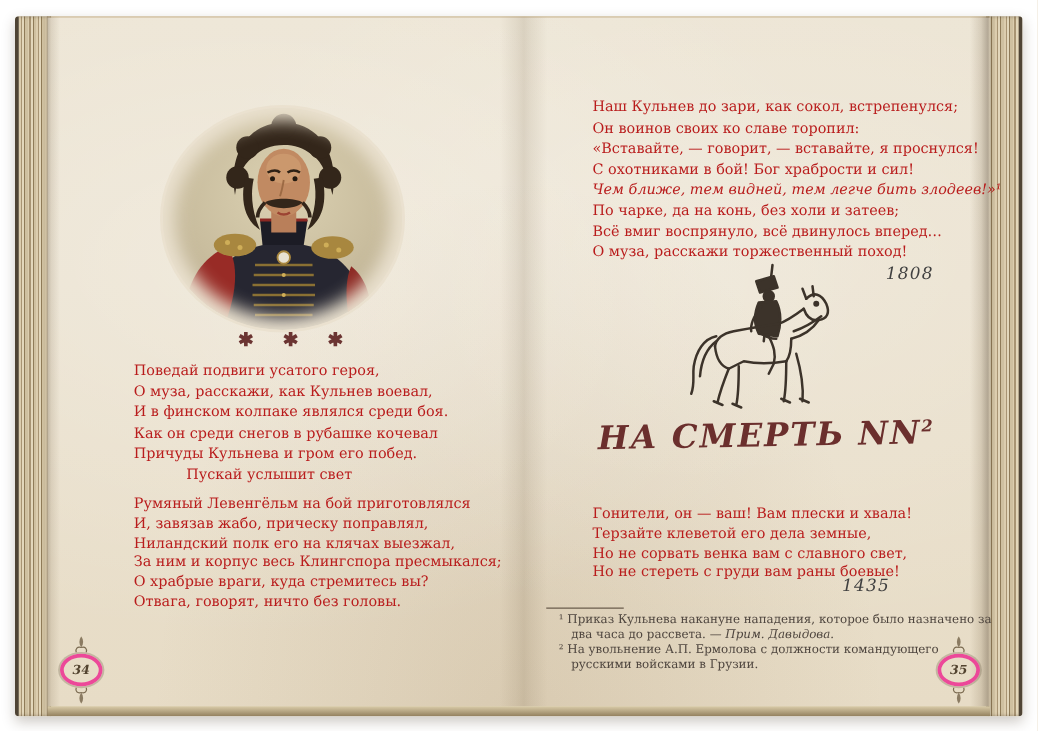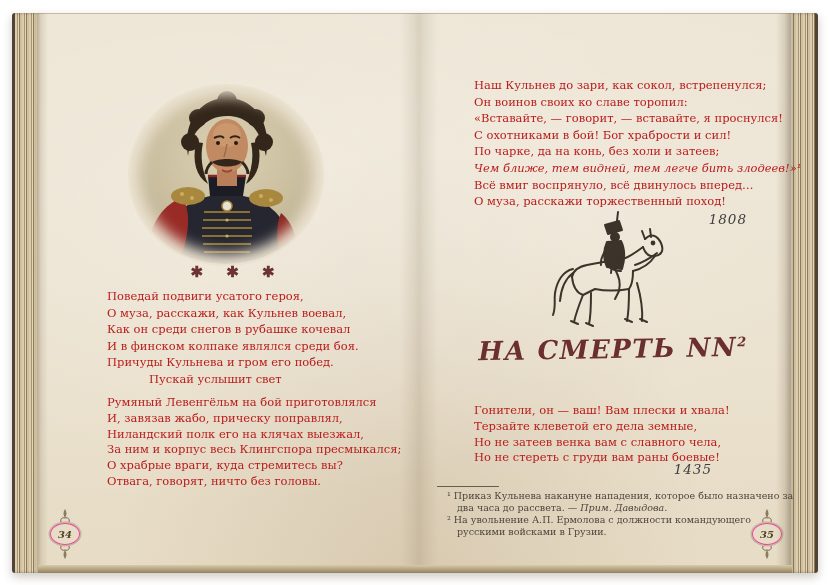--- a/index.html
+++ b/index.html
@@ -79,21 +79,21 @@
   .horse{position:absolute;left:533px;top:196px;}
   .footnote-rule{position:absolute;left:425px;top:473px;width:62px;border-top:1px solid #6a5c4c;}
   .footnotes{position:absolute;left:435px;top:477px;width:352px;color:#4e453e;}
   .footnote{font-size:9.5px;line-height:11.6px;padding-left:10px;text-indent:-10px;margin:0 0 1px 0;}
 
   
   .page-orn{position:absolute;width:34px;text-align:center;}
   .orn-34{left:36px;top:496px;}
   .orn-35{left:738px;top:496px;}
   .orn-oval{
-    width:28px;height:20px;margin:1px auto;border:1px solid #ec4899;border-radius:50%;
+    width:28px;height:20px;margin:1px auto;border:3px solid #ec4899;border-radius:50%;
     box-shadow:0 0 0 1.5px rgba(110,95,72,0.30);
     display:flex;align-items:center;justify-content:center;
     color:#52432f;font-size:10px;font-weight:bold;font-style:italic;
   }
   .leaf{display:block;margin:0 auto;}
 </style>
 </head>
 <body>
 
 <div class="book">
@@ -169,22 +169,22 @@
         <path d="M92 84 C95 86 99 86 102 84" stroke="#9c4433" stroke-width="2" fill="none"></path>
       </g>
     </svg>
   </div>
 
   <div class="stars">✱ ✱ ✱</div>
 
   <div class="stanza" style="left:95px;top:275px;">
     <div class="poem-line">Поведай подвиги усатого героя,</div>
     <div class="poem-line">О муза, расскажи, как Кульнев воевал,</div>
+    <div class="poem-line">И в финском колпаке являлся среди боя.</div>
     <div class="poem-line">Как он среди снегов в рубашке кочевал</div>
-    <div class="poem-line">И в финском колпаке являлся среди боя.</div>
     <div class="poem-line">Причуды Кульнева и гром его побед.</div>
     <div class="poem-line indent">Пускай услышит свет</div>
   </div>
 
   <div class="stanza lh-tight" style="left:95px;top:382px;">
     <div class="poem-line">Румяный Левенгёльм на бой приготовлялся</div>
     <div class="poem-line">И, завязав жабо, прическу поправлял,</div>
     <div class="poem-line">Ниландский полк его на клячах выезжал,</div>
     <div class="poem-line">За ним и корпус весь Клингспора пресмыкался;</div>
     <div class="poem-line">О храбрые враги, куда стремитесь вы?</div>
@@ -203,22 +203,22 @@
       <path d="M8 0 C10 3 10 6 8 9 C6 6 6 3 8 0 Z" fill="#7a6a50" opacity="0.85"></path>
       <path d="M8 9 C5 8 3 10 4 13 M8 9 C11 8 13 10 12 13" stroke="#7a6a50" fill="none" stroke-width="1"></path>
     </svg>
   </div>
 
   <div class="stanza" style="left:462px;top:64px;">
     <div class="poem-line">Наш Кульнев до зари, как сокол, встрепенулся;</div>
     <div class="poem-line">Он воинов своих ко славе торопил:</div>
     <div class="poem-line">«Вставайте, — говорит, — вставайте, я проснулся!</div>
     <div class="poem-line">С охотниками в бой! Бог храбрости и сил!</div>
+    <div class="poem-line italic">Чем ближе, тем видней, тем легче бить злодеев!»¹</div>
     <div class="poem-line">По чарке, да на конь, без холи и затеев;</div>
-    <div class="poem-line italic">Чем ближе, тем видней, тем легче бить злодеев!»¹</div>
     <div class="poem-line">Всё вмиг воспрянуло, всё двинулось вперед…</div>
     <div class="poem-line">О муза, расскажи торжественный поход!</div>
   </div>
 
   <div class="date-label" style="left:595px;top:198px;">1808</div>
 
   <div class="horse">
     <svg width="200" height="132" viewBox="0 0 200 132">
       <g stroke="#3c332a" stroke-width="2" fill="none" stroke-linecap="round" stroke-linejoin="round">
         <path d="M73 3 L66 64"></path>
@@ -247,21 +247,21 @@
     </svg>
   </div>
 
   <div class="poem-title">
     <span>НА СМЕРТЬ NN</span><sup>2</sup>
   </div>
 
   <div class="stanza lh-tight" style="left:462px;top:375px;margin-top:15px;">
     <div class="poem-line">Гонители, он — ваш! Вам плески и хвала!</div>
     <div class="poem-line">Терзайте клеветой его дела земные,</div>
-    <div class="poem-line">Но не затеев венка вам с славного чела,</div>
+    <div class="poem-line">Но не сорвать венка вам с славного свет,</div>
     <div class="poem-line">Но не стереть с груди вам раны боевые!</div>
   </div>
 
   <div class="date-label" style="left:560px;top:448px;">1435</div>
 
   <div class="footnote-rule"></div>
   <div class="footnotes">
     <div class="footnote">
       <span>¹ Приказ Кульнева накануне нападения, которое было назначено за два часа до рассвета. — </span><i>Прим. Давыдова.</i>
     </div>

